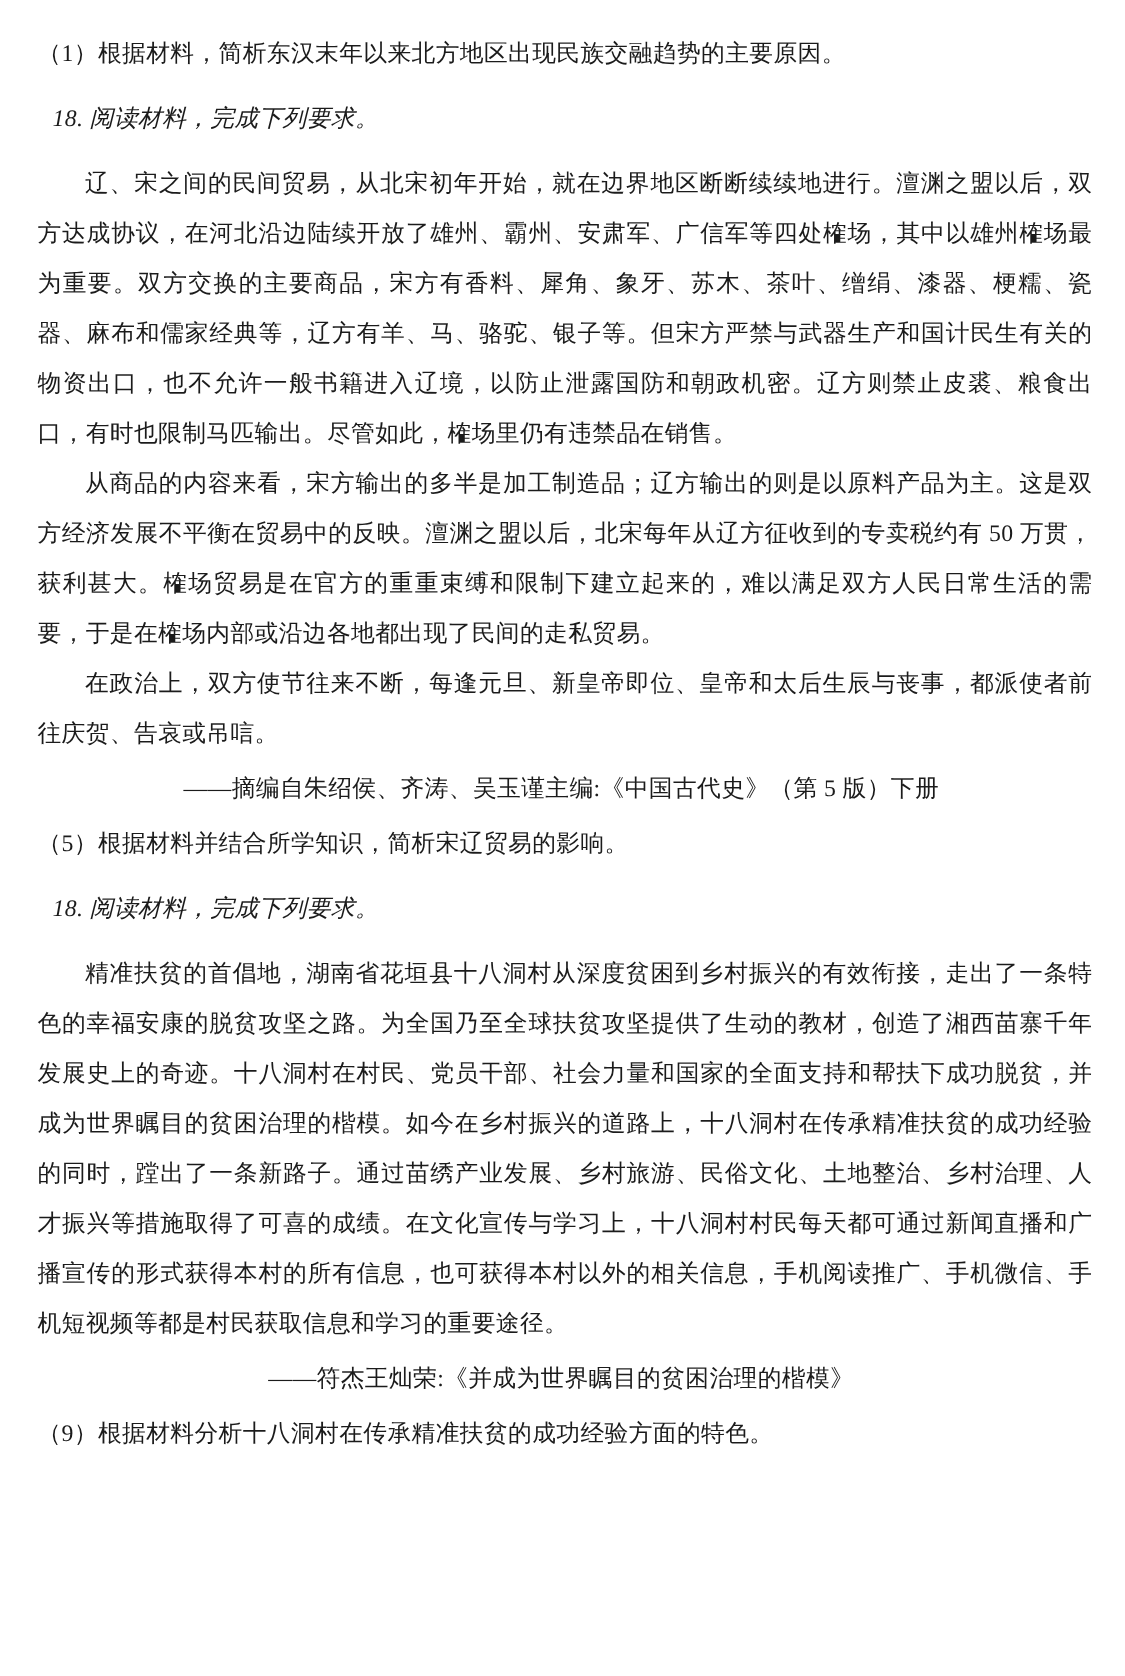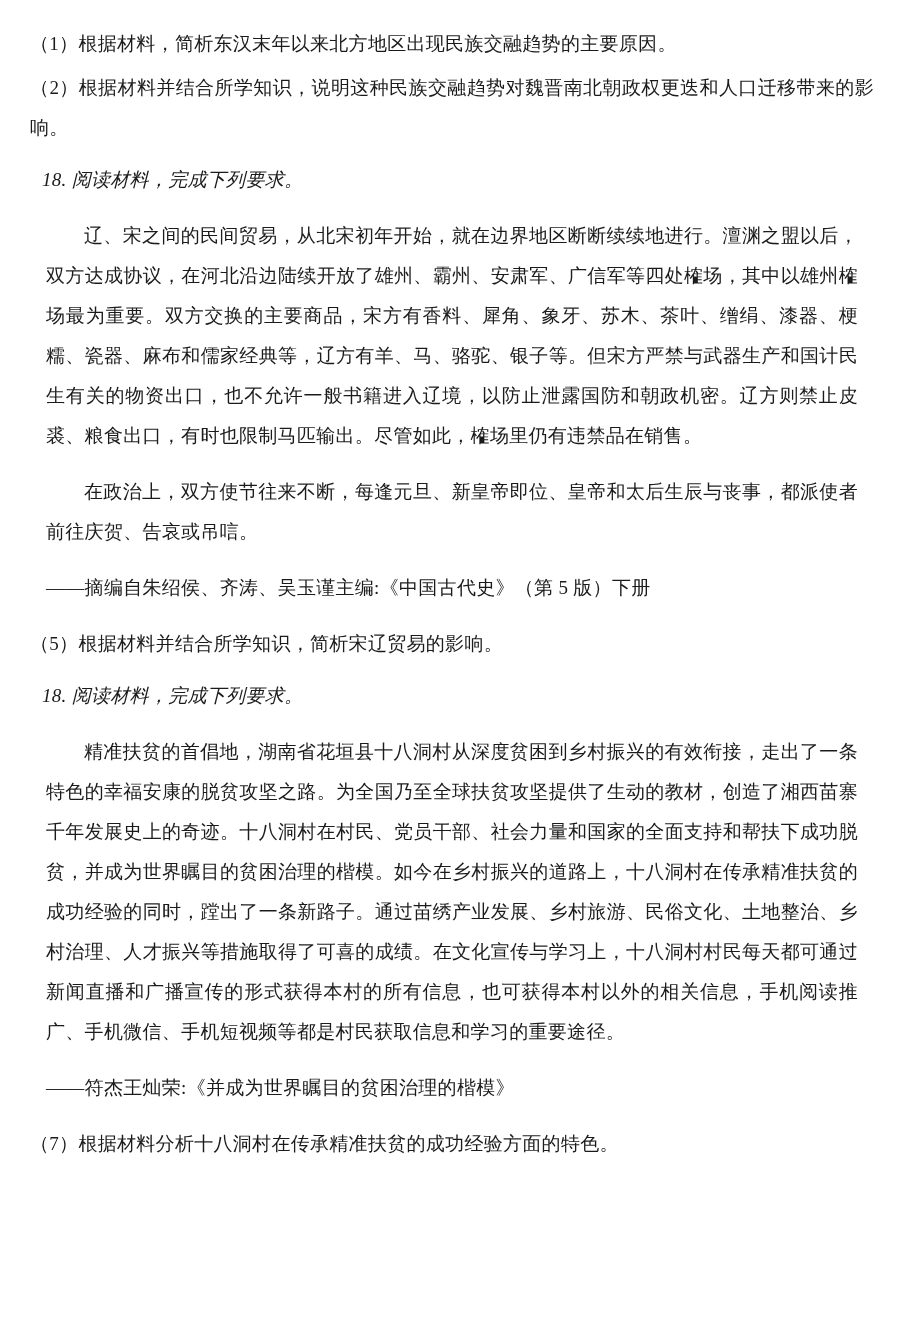--- a/index.html
+++ b/index.html
@@ -17,53 +17,53 @@
   .page {
     box-sizing: border-box;
     width: 900px;
     height: 1341px;
     padding: 20px 26px 0 30px;
     font-size: 19px;
     line-height: 40px;
     letter-spacing: 0.3px;
   }
   p {
-    margin: 16px;
+    margin: 0;
     text-align: justify;
   }
   p.material {
     text-indent: 2em;
   }
   p.source {
-    text-align: left;
+    text-align: center;
     text-indent: 0;
     margin-top: 4px;
     padding-right: 6px;
     font-family: Liberation Serif, serif;
   }
   p.subq {
     margin: 4px 0;
   }
   p.qheader {
     margin: 12px;
     font-style: italic;
   }
 </style>
 </head>
 <body>
 
 <div class="page">
 
   <p class="subq">（1）根据材料，简析东汉末年以来北方地区出现民族交融趋势的主要原因。</p>
-  <p class="subq">（2）根据材料并结合所学知识，说明这种民族交融趋势对魏晋南北朝政权更迭和人口迁移带来的影响。</p>
 
   <p class="qheader">18. 阅读材料，完成下列要求。</p>
   <p class="material">辽、宋之间的民间贸易，从北宋初年开始，就在边界地区断断续续地进行。澶渊之盟以后，双方达成协议，在河北沿边陆续开放了雄州、霸州、安肃军、广信军等四处榷场，其中以雄州榷场最为重要。双方交换的主要商品，宋方有香料、犀角、象牙、苏木、茶叶、缯绢、漆器、梗糯、瓷器、麻布和儒家经典等，辽方有羊、马、骆驼、银子等。但宋方严禁与武器生产和国计民生有关的物资出口，也不允许一般书籍进入辽境，以防止泄露国防和朝政机密。辽方则禁止皮裘、粮食出口，有时也限制马匹输出。尽管如此，榷场里仍有违禁品在销售。</p>
+  <p class="material">从商品的内容来看，宋方输出的多半是加工制造品；辽方输出的则是以原料产品为主。这是双方经济发展不平衡在贸易中的反映。澶渊之盟以后，北宋每年从辽方征收到的专卖税约有 50 万贯，获利甚大。榷场贸易是在官方的重重束缚和限制下建立起来的，难以满足双方人民日常生活的需要，于是在榷场内部或沿边各地都出现了民间的走私贸易。</p>
   <p class="material">在政治上，双方使节往来不断，每逢元旦、新皇帝即位、皇帝和太后生辰与丧事，都派使者前往庆贺、告哀或吊唁。</p>
   <p class="source">——摘编自朱绍侯、齐涛、吴玉谨主编:《中国古代史》（第 5 版）下册</p>
   <p class="subq">（5）根据材料并结合所学知识，简析宋辽贸易的影响。</p>
 
   <p class="qheader">18. 阅读材料，完成下列要求。</p>
   <p class="material">精准扶贫的首倡地，湖南省花垣县十八洞村从深度贫困到乡村振兴的有效衔接，走出了一条特色的幸福安康的脱贫攻坚之路。为全国乃至全球扶贫攻坚提供了生动的教材，创造了湘西苗寨千年发展史上的奇迹。十八洞村在村民、党员干部、社会力量和国家的全面支持和帮扶下成功脱贫，并成为世界瞩目的贫困治理的楷模。如今在乡村振兴的道路上，十八洞村在传承精准扶贫的成功经验的同时，蹚出了一条新路子。通过苗绣产业发展、乡村旅游、民俗文化、土地整治、乡村治理、人才振兴等措施取得了可喜的成绩。在文化宣传与学习上，十八洞村村民每天都可通过新闻直播和广播宣传的形式获得本村的所有信息，也可获得本村以外的相关信息，手机阅读推广、手机微信、手机短视频等都是村民获取信息和学习的重要途径。</p>
   <p class="source">——符杰王灿荣:《并成为世界瞩目的贫困治理的楷模》</p>
-  <p class="subq">（7）根据材料分析十八洞村在传承精准扶贫的成功经验方面的特色。</p>
+  <p class="subq">（9）根据材料分析十八洞村在传承精准扶贫的成功经验方面的特色。</p>
 
 </div>
 
 </body></html>

